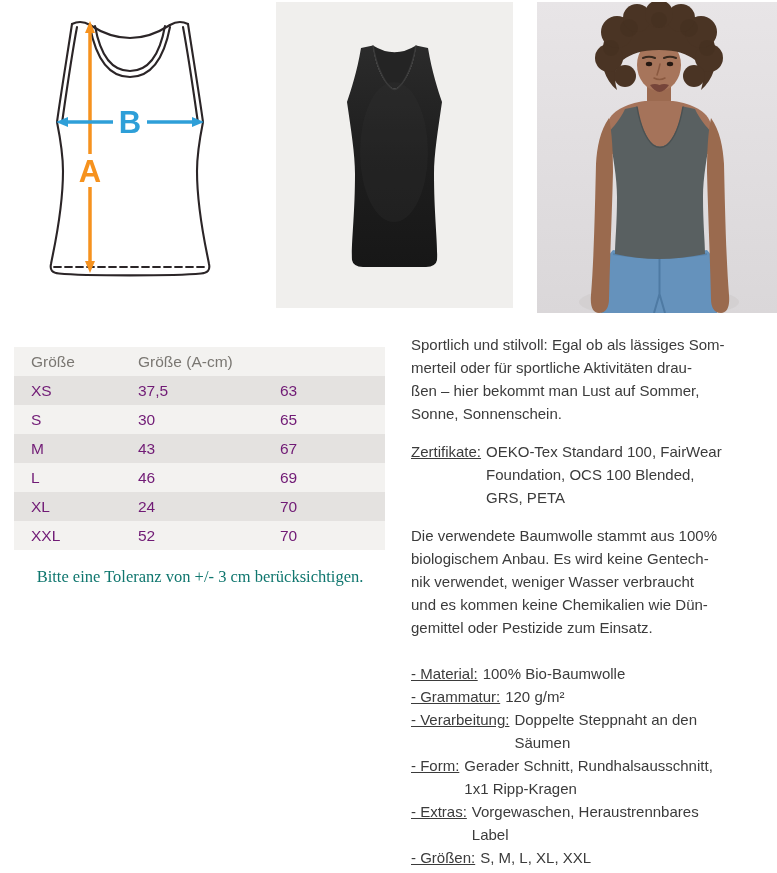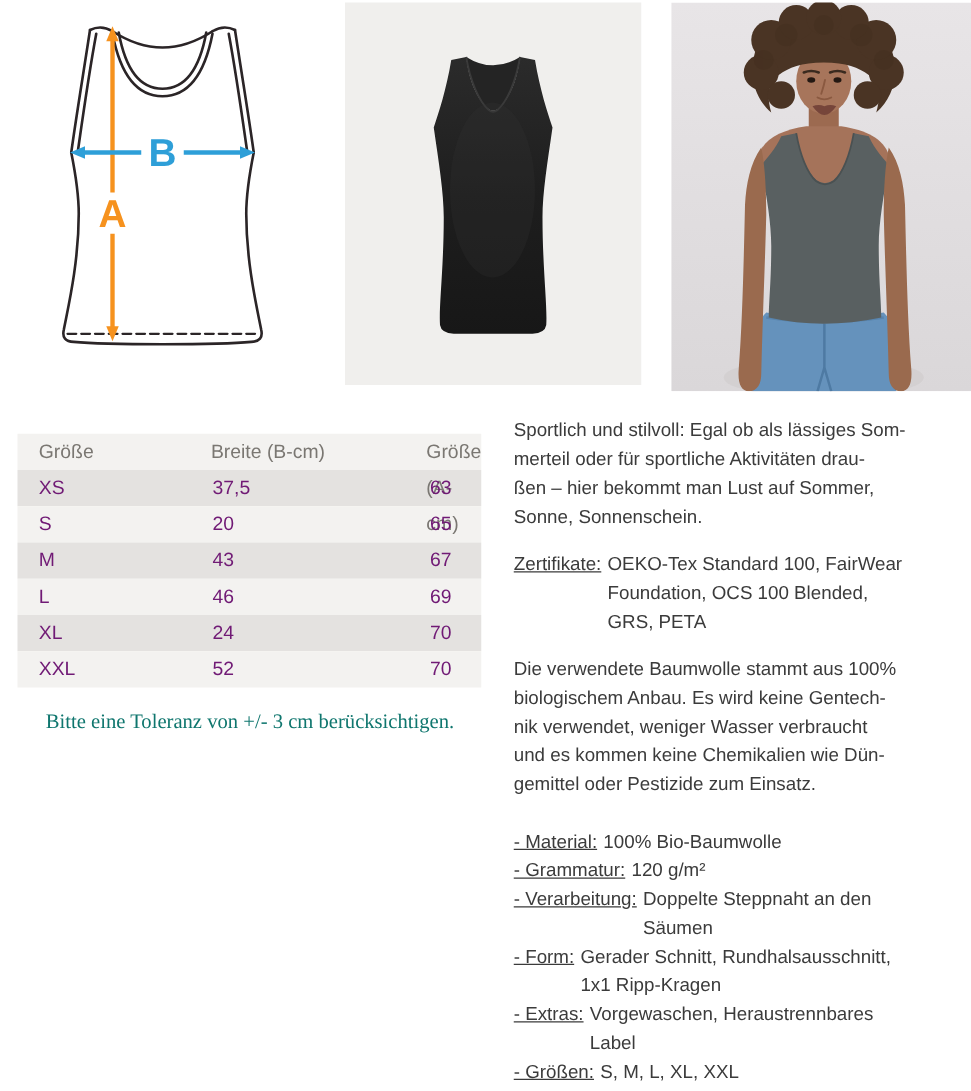--- a/index.html
+++ b/index.html
@@ -13,21 +13,21 @@
   .abs{position:absolute;}
 
   
   .panel-diagram{left:0;top:0;width:262px;height:315px;background:#ffffff;}
   .panel-product{left:276px;top:2px;width:237px;height:306px;background:#f0efed;}
   .panel-model{left:537px;top:2px;width:240px;height:311px;}
   .panel-product svg,.panel-model svg{display:block;width:100%;height:100%;}
 
   
   .size-table{left:14px;top:347px;width:371px;font-size:15.5px;}
-  .thead,.trow{display:flex;height:29px;line-height:29px;gap:32px;}
+  .thead,.trow{display:flex;height:29px;line-height:29px;}
   .thead{background:#f3f2f0;color:#7a7772;}
   .tbody .trow:nth-child(odd){background:#e4e2e0;}
   .tbody .trow:nth-child(even){background:#f3f2f0;}
   .trow{color:#701a75;}
   .c1{width:124px;padding-left:17px;box-sizing:border-box;}
   .c2{width:142px;}
   .c3{flex:1;}
 
   .size-note{left:10px;top:567px;width:380px;text-align:center;
     font-size:16.5px;color:#0f766e;font-family:Liberation Serif, serif;}
@@ -166,32 +166,31 @@
       <ellipse cx="133" cy="62" rx="3.2" ry="2.2" fill="#241812"></ellipse>
       <path d="M 123 62 C 122 67 121 70 120 73 M 117 76 Q 122.5 79 128 76" fill="none" stroke="#8a5940" stroke-width="1.5" stroke-linecap="round"></path>
       <path d="M 113 83 Q 118 81 122.5 83 Q 127 81 132 83 Q 127 90 122.5 90 Q 118 90 113 83 Z" fill="#76453a"></path>
     </g>
   </svg>
 </div>
 
 <div class="abs size-table">
   <div class="thead">
     <span class="c1">Größe</span>
-    <span class="c2">Breite (B-cm)</span>
     <span class="c3">Größe (A-cm)</span>
   </div>
   <div class="tbody">
       <div class="trow">
       <span class="c1">XS</span>
       <span class="c2">37,5</span>
       <span class="c3">63</span>
     </div>
       <div class="trow">
       <span class="c1">S</span>
-      <span class="c2">20</span>
+      <span class="c2">30</span>
       <span class="c3">65</span>
     </div>
       <div class="trow">
       <span class="c1">M</span>
       <span class="c2">43</span>
       <span class="c3">67</span>
     </div>
       <div class="trow">
       <span class="c1">L</span>
       <span class="c2">46</span>

